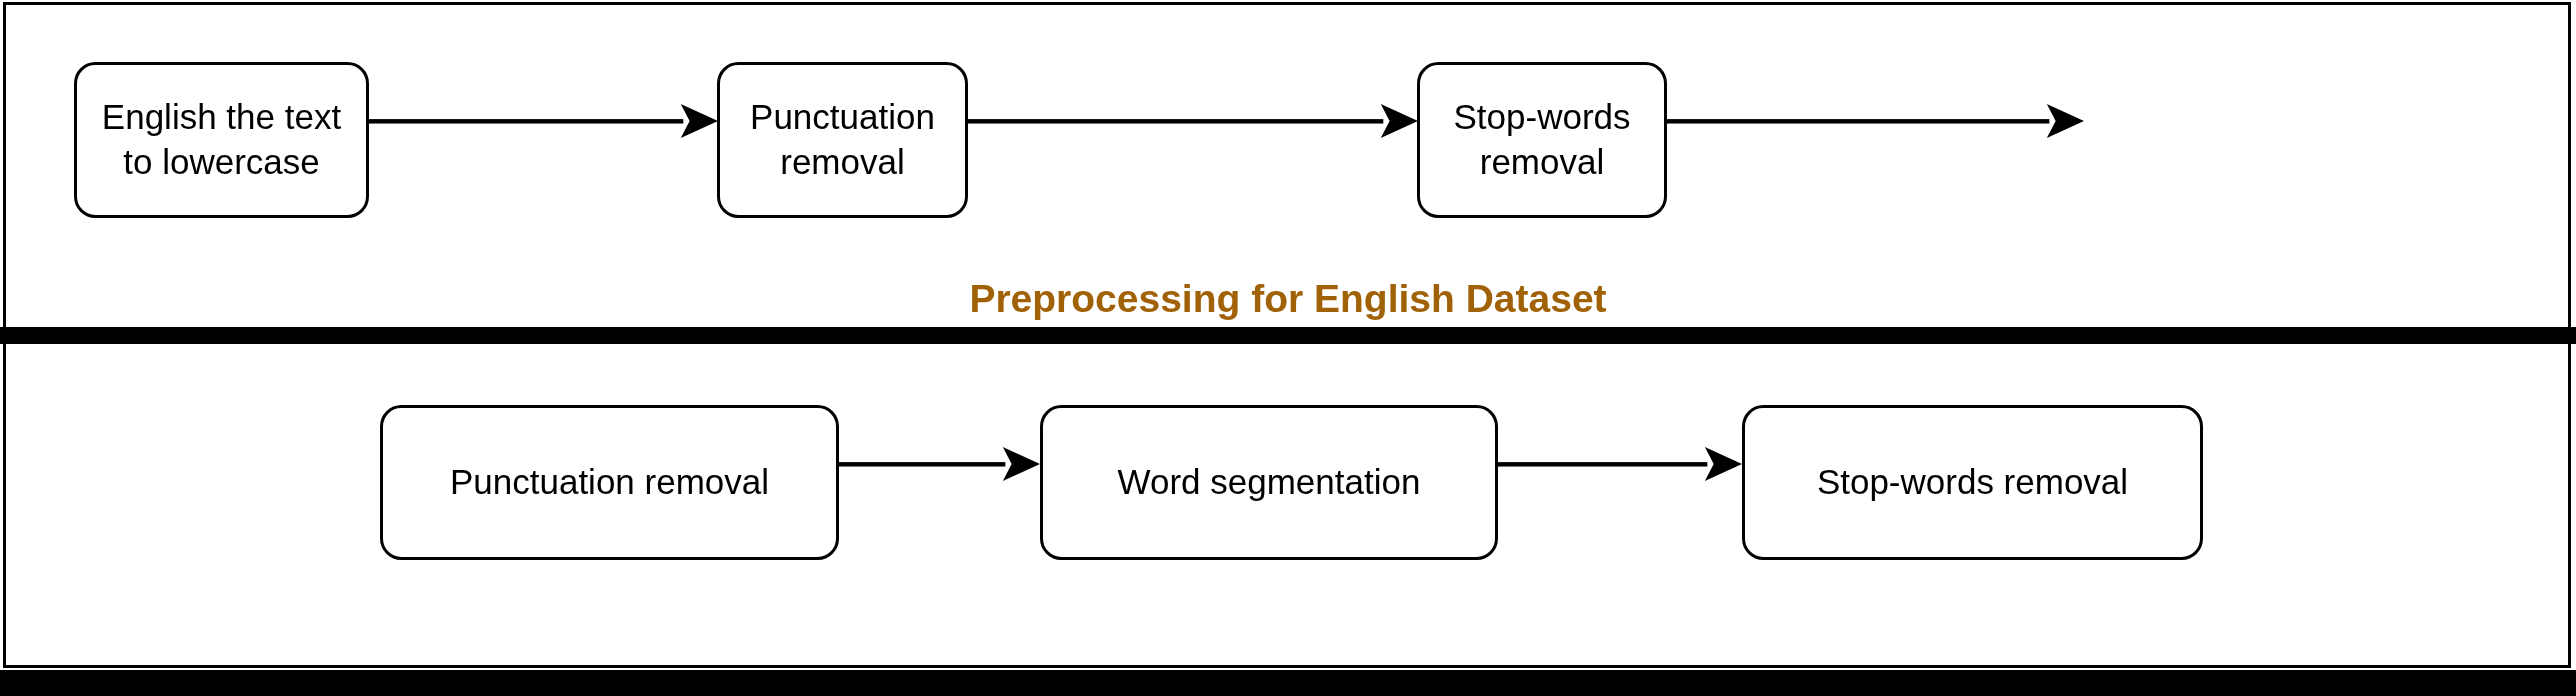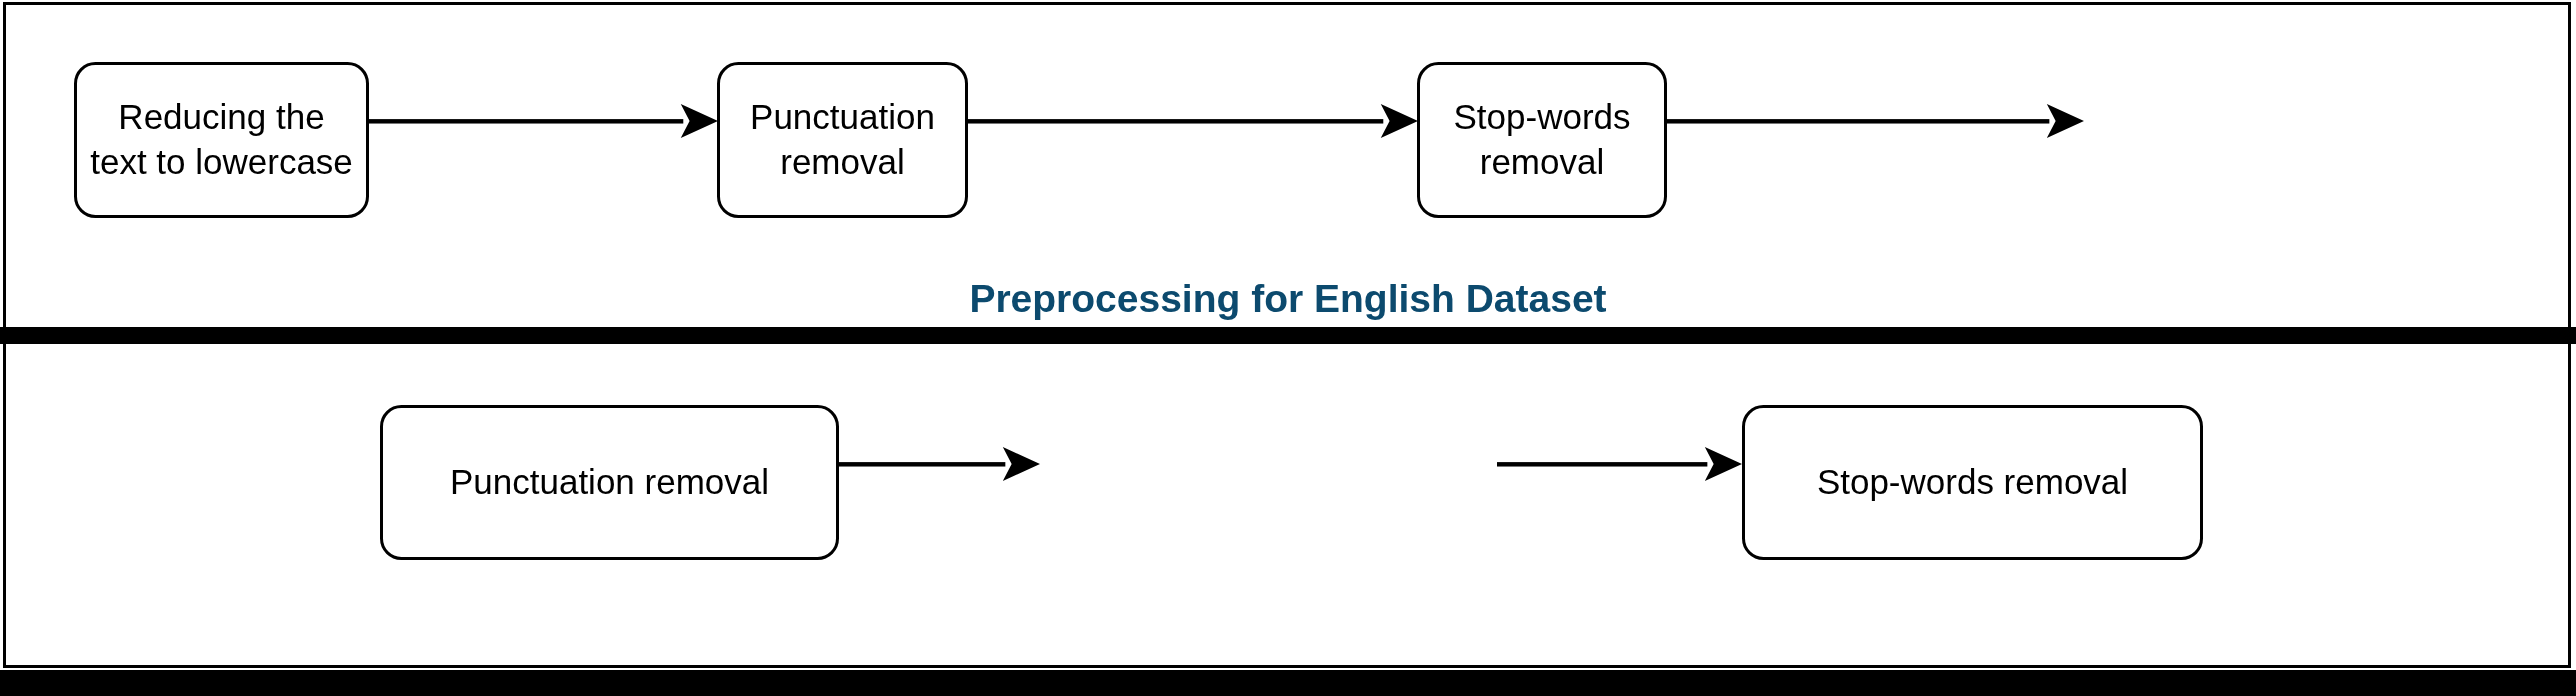--- a/index.html
+++ b/index.html
@@ -66,35 +66,35 @@
   }
   .arrow svg { display: block; width: 100%; height: 100%; }
 
   
   .caption {
     position: absolute;
     width: 100%;
     text-align: center;
     font-size: 39px;
     font-weight: bold;
-    color: #0c4a6e;
+    color: #a16207;
     letter-spacing: 0px;
     white-space: nowrap;
   }
 </style>
 </head>
 <body>
 
 <div id="canvas">
 
   <div class="frame"></div>
 
   <div class="panel" id="panel-english">
 
-    <div class="node" style="left:74px; top:62px; width:295px; height:156px;">Reducing the text to lowercase</div>
+    <div class="node" style="left:74px; top:62px; width:295px; height:156px;">English the text to lowercase</div>
 
     <span class="arrow" style="left:369px; top:102px; width:349px;">
       <svg viewBox="0 0 553 60" preserveAspectRatio="none">
         <rect x="0" y="27" width="498" height="7" fill="#000000"></rect>
         <path d="M 553 30 L 494 3 L 508 30 L 494 57 Z" fill="#000000"></path>
       </svg>
     </span>
 
     <div class="node" style="left:717px; top:62px; width:251px; height:156px;">Punctuation removal</div>
 
@@ -124,20 +124,21 @@
 
     <div class="node" style="left:380px; top:61px; width:459px; height:155px;">Punctuation removal</div>
 
     <span class="arrow" style="left:839px; top:101px; width:201px;">
       <svg viewBox="0 0 319 60" preserveAspectRatio="none">
         <rect x="0" y="27" width="264" height="7" fill="#000000"></rect>
         <path d="M 319 30 L 260 3 L 274 30 L 260 57 Z" fill="#000000"></path>
       </svg>
     </span>
 
+    <div class="node" style="left:1040px; top:61px; width:458px; height:155px;">Word segmentation</div>
 
     <span class="arrow" style="left:1497px; top:101px; width:245px;">
       <svg viewBox="0 0 389 60" preserveAspectRatio="none">
         <rect x="0" y="27" width="334" height="7" fill="#000000"></rect>
         <path d="M 389 30 L 330 3 L 344 30 L 330 57 Z" fill="#000000"></path>
       </svg>
     </span>
 
     <div class="node" style="left:1742px; top:61px; width:461px; height:155px;">Stop-words removal</div>
 

